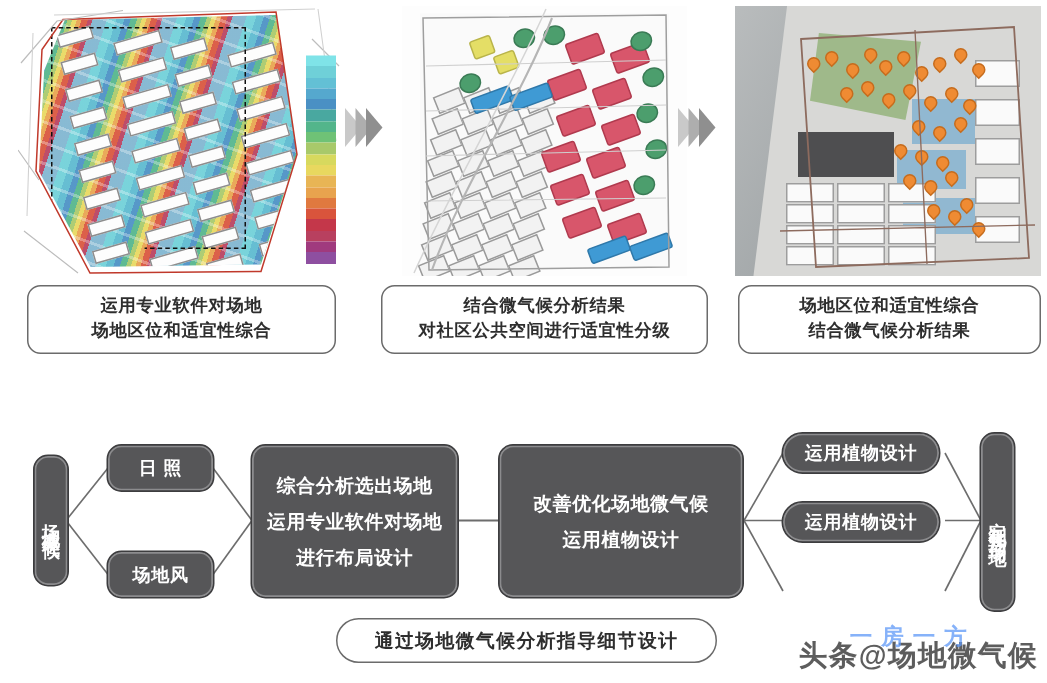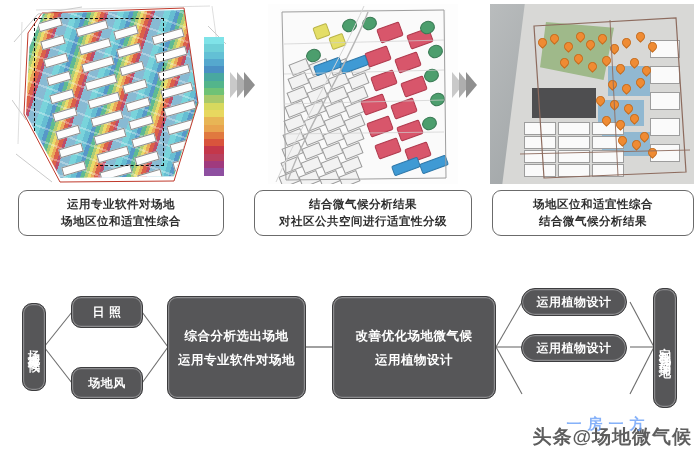--- a/index.html
+++ b/index.html
@@ -528,32 +528,34 @@
 
   <div class="node vertical small" style="left:22px; top:48px; width:24px; height:88px;">场地微气候</div>
 
   <div class="node small" style="left:71px; top:41px; width:72px; height:32px;">日  照</div>
 
   <div class="node small" style="left:71px; top:112px; width:72px; height:32px;">场地风</div>
 
   <div class="node multi" style="left:167px; top:41px; width:139px; height:103px;">
     <span>综合分析选出场地</span>
     <span>运用专业软件对场地</span>
+    <span>进行布局设计</span>
   </div>
 
   <div class="node multi" style="left:332px; top:41px; width:164px; height:103px;">
     <span>改善优化场地微气候</span>
     <span>运用植物设计</span>
   </div>
 
   <div class="node pill" style="left:521px; top:33px; width:106px; height:28px;">运用植物设计</div>
 
   <div class="node pill" style="left:521px; top:79px; width:106px; height:28px;">运用植物设计</div>
 
 
   <div class="node vertical small" style="left:653px; top:33px; width:24px; height:120px;">定制化活动场地</div>
 
+  <div class="summary" style="left:224px; top:157px; width:254px; height:30px;">通过场地微气候分析指导细节设计</div>
 
   <div id="watermark">
     <span class="wm-ghost">一房一方</span>
     <span>头条@场地微气候</span>
   </div>
 </div>
 
 </body></html>

